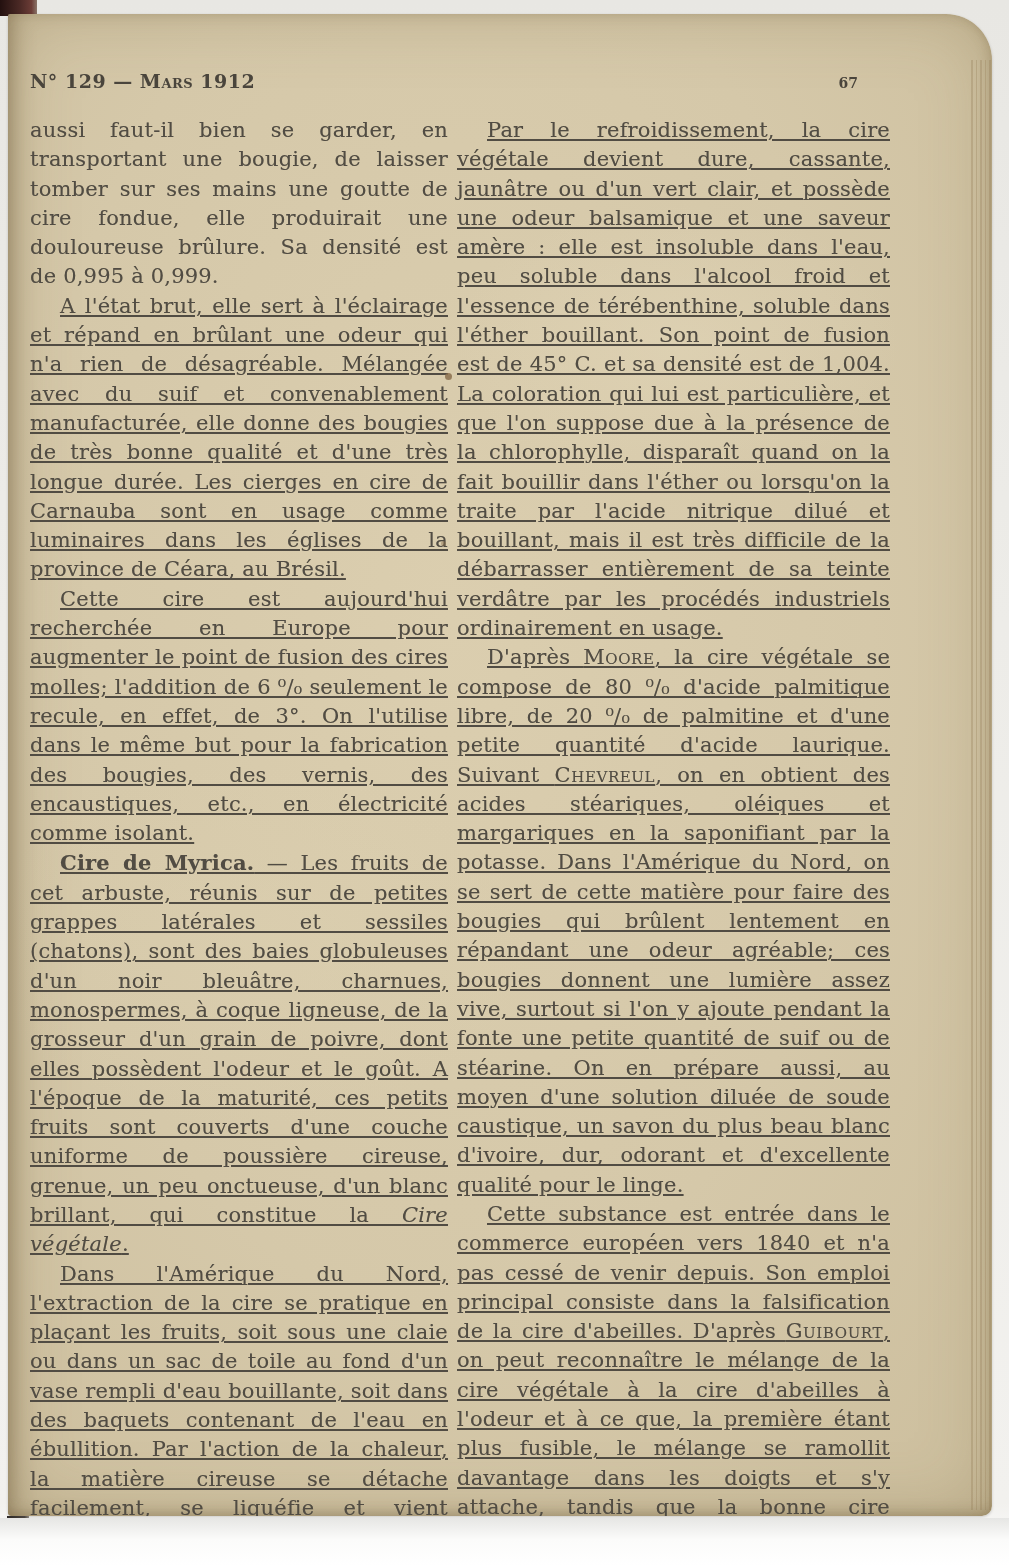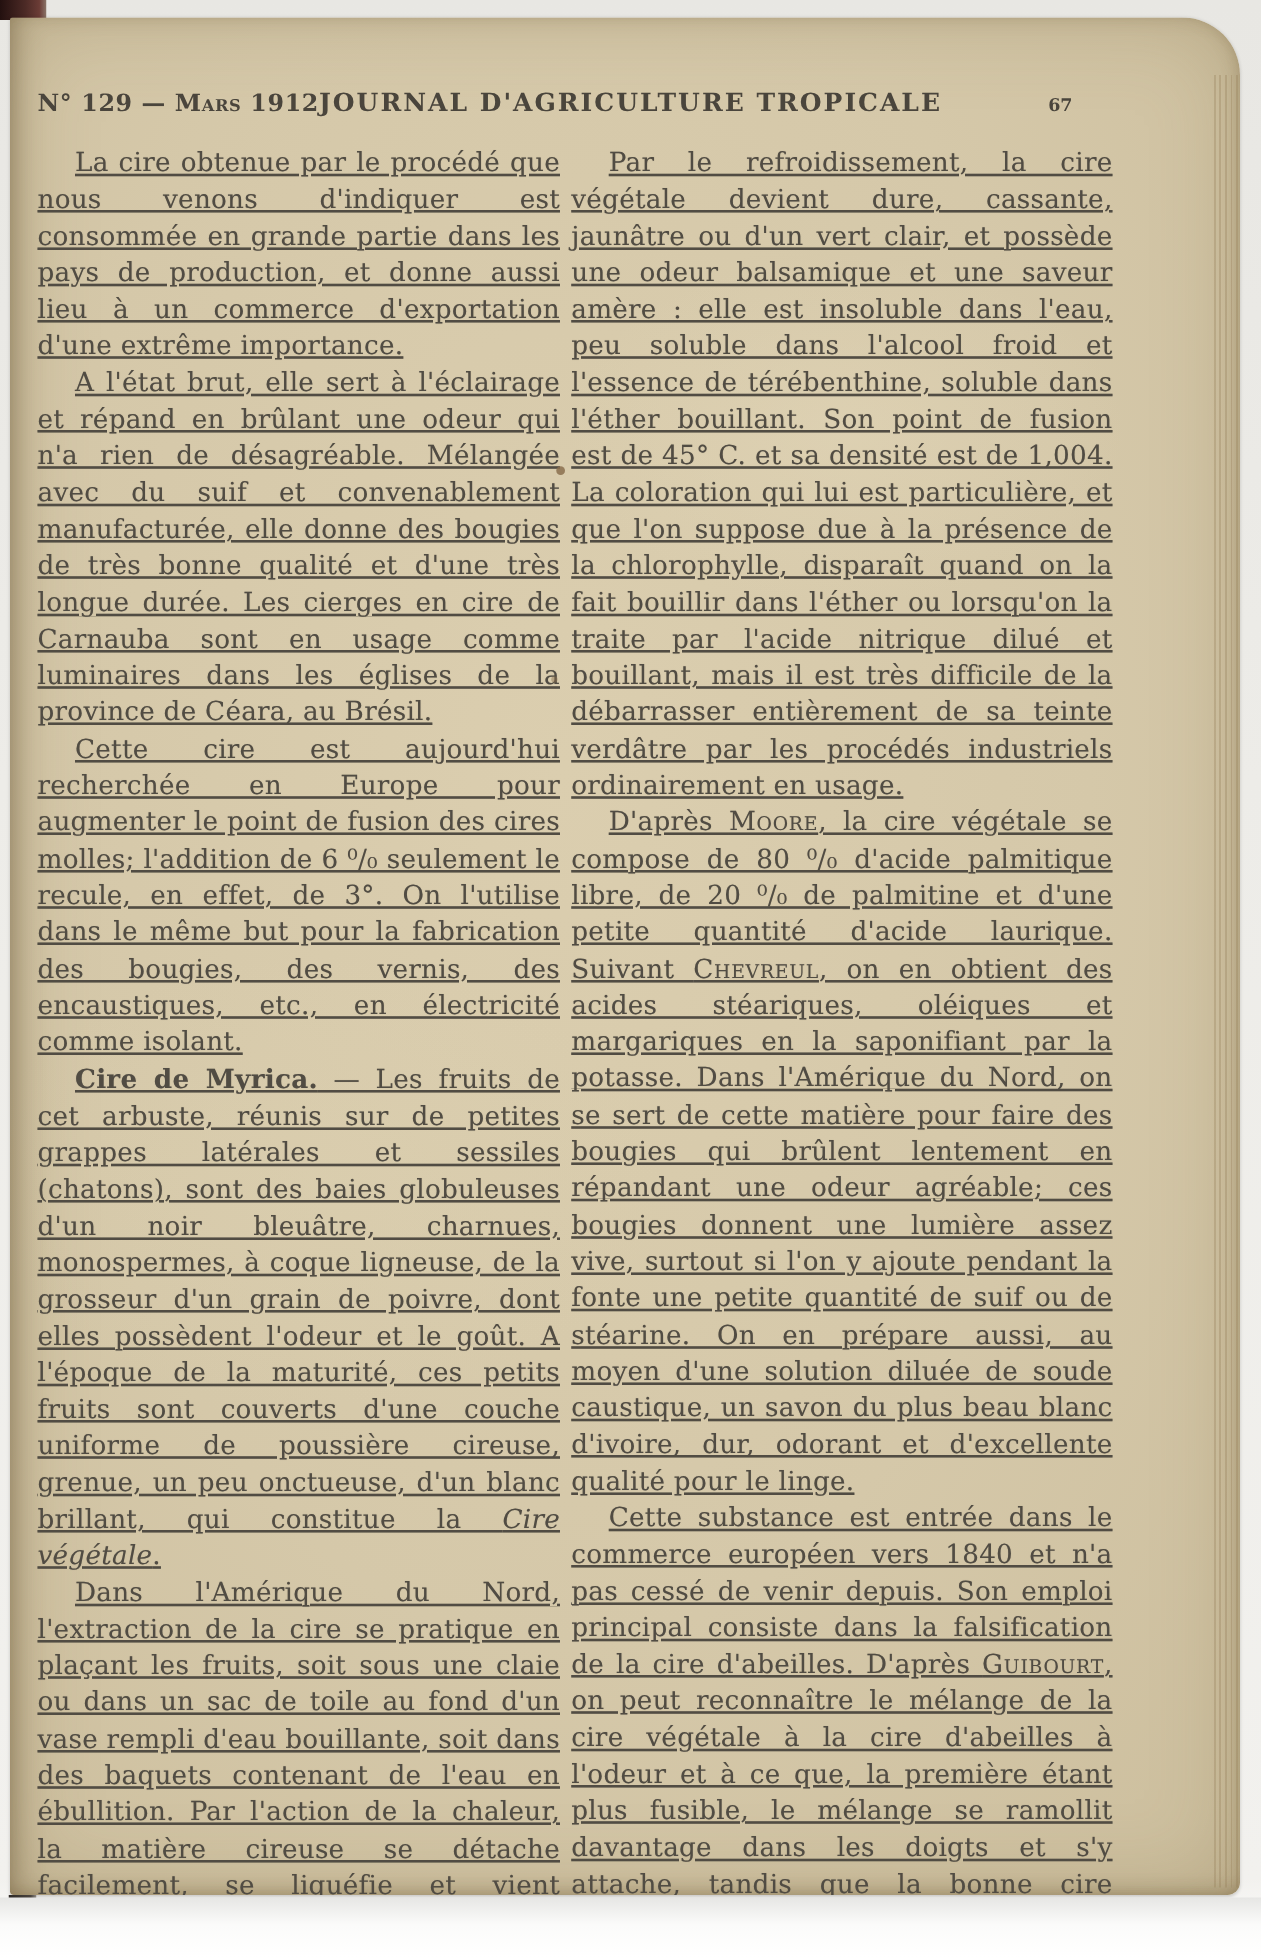--- a/index.html
+++ b/index.html
@@ -142,26 +142,25 @@
 </style>
 </head>
 <body>
 
 <div class="binding-top"></div>
 
 <div class="paper">
 
   <div class="running-head">
     <div class="issue">N° 129 — Mars 1912</div>
-    <div class="journal-title">JOURNAL D'AGRICULTURE TROPICALE</div>
     <div class="folio">67</div>
   </div>
 
   <div class="col col-left">
-      <p class="para indent"><span>La cire obtenue par le procédé que nous venons d'indiquer est consommée en grande partie dans les pays de production, et donne aussi lieu à un commerce d'exportation d'une extrême importance.</span></p>
+      <p class="para"><span>aussi faut-il bien se garder, en transportant une bougie, de laisser tomber sur ses mains une goutte de cire fondue, elle produirait une douloureuse brûlure. Sa densité est de 0,995 à 0,999.</span></p>
       <p class="para indent"><span>A l'état brut, elle sert à l'éclairage et répand en brûlant une odeur qui n'a rien de désagréable. Mélangée avec du suif et convenablement manufacturée, elle donne des bougies de très bonne qualité et d'une très longue durée. Les cierges en cire de Carnauba sont en usage comme luminaires dans les églises de la province de Céara, au Brésil.</span></p>
       <p class="para indent"><span>Cette cire est aujourd'hui recherchée en Europe pour augmenter le point de fusion des cires molles; l'addition de 6 ⁰/₀ seulement le recule, en effet, de 3°. On l'utilise dans le même but pour la fabrication des bougies, des vernis, des encaustiques, etc., en électricité comme isolant.</span></p>
       <p class="para indent"><span class="seg-b">Cire de Myrica.</span><span> — Les fruits de cet arbuste, réunis sur de petites grappes latérales et sessiles (chatons), sont des baies globuleuses d'un noir bleuâtre, charnues, monospermes, à coque ligneuse, de la grosseur d'un grain de poivre, dont elles possèdent l'odeur et le goût. A l'époque de la maturité, ces petits fruits sont couverts d'une couche uniforme de poussière cireuse, grenue, un peu onctueuse, d'un blanc brillant, qui constitue la </span><span class="seg-i">Cire végétale</span><span>.</span></p>
       <p class="para indent"><span>Dans l'Amérique du Nord, l'extraction de la cire se pratique en plaçant les fruits, soit sous une claie ou dans un sac de toile au fond d'un vase rempli d'eau bouillante, soit dans des baquets contenant de l'eau en ébullition. Par l'action de la chaleur, la matière cireuse se détache facilement, se liquéfie et vient s'étendre à la surface du liquide, d'où on la recueille à l'aide de spatules et d'écumoires. Le rendement est d'environ 20 à 25 ⁰/₀. On obtient encore une certaine quantité de cire en soumettant</span></p>
     </div>
   <div class="col col-right">
       <p class="para indent"><span>Par le refroidissement, la cire végétale devient dure, cassante, jaunâtre ou d'un vert clair, et possède une odeur balsamique et une saveur amère : elle est insoluble dans l'eau, peu soluble dans l'alcool froid et l'essence de térébenthine, soluble dans l'éther bouillant. Son point de fusion est de 45° C. et sa densité est de 1,004. La coloration qui lui est particulière, et que l'on suppose due à la présence de la chlorophylle, disparaît quand on la fait bouillir dans l'éther ou lorsqu'on la traite par l'acide nitrique dilué et bouillant, mais il est très difficile de la débarrasser entièrement de sa teinte verdâtre par les procédés industriels ordinairement en usage.</span></p>
       <p class="para indent"><span>D'après </span><span class="seg-sc">Moore</span><span>, la cire végétale se compose de 80 ⁰/₀ d'acide palmitique libre, de 20 ⁰/₀ de palmitine et d'une petite quantité d'acide laurique. Suivant </span><span class="seg-sc">Chevreul</span><span>, on en obtient des acides stéariques, oléiques et margariques en la saponifiant par la potasse. Dans l'Amérique du Nord, on se sert de cette matière pour faire des bougies qui brûlent lentement en répandant une odeur agréable; ces bougies donnent une lumière assez vive, surtout si l'on y ajoute pendant la fonte une petite quantité de suif ou de stéarine. On en prépare aussi, au moyen d'une solution diluée de soude caustique, un savon du plus beau blanc d'ivoire, dur, odorant et d'excellente qualité pour le linge.</span></p>
       <p class="para indent"><span>Cette substance est entrée dans le commerce européen vers 1840 et n'a pas cessé de venir depuis. Son emploi principal consiste dans la falsification de la cire d'abeilles. D'après </span><span class="seg-sc">Guibourt</span><span>, on peut reconnaître le mélange de la cire végétale à la cire d'abeilles à l'odeur et à ce que, la première étant plus fusible, le mélange se ramollit davantage dans les doigts et s'y attache, tandis que la bonne cire d'abeilles se laisse pétrir dans la main sans s'y attacher; de plus, elle ne prend pas le même brillant que cette dernière par le frottement.</span></p>
     </div>

